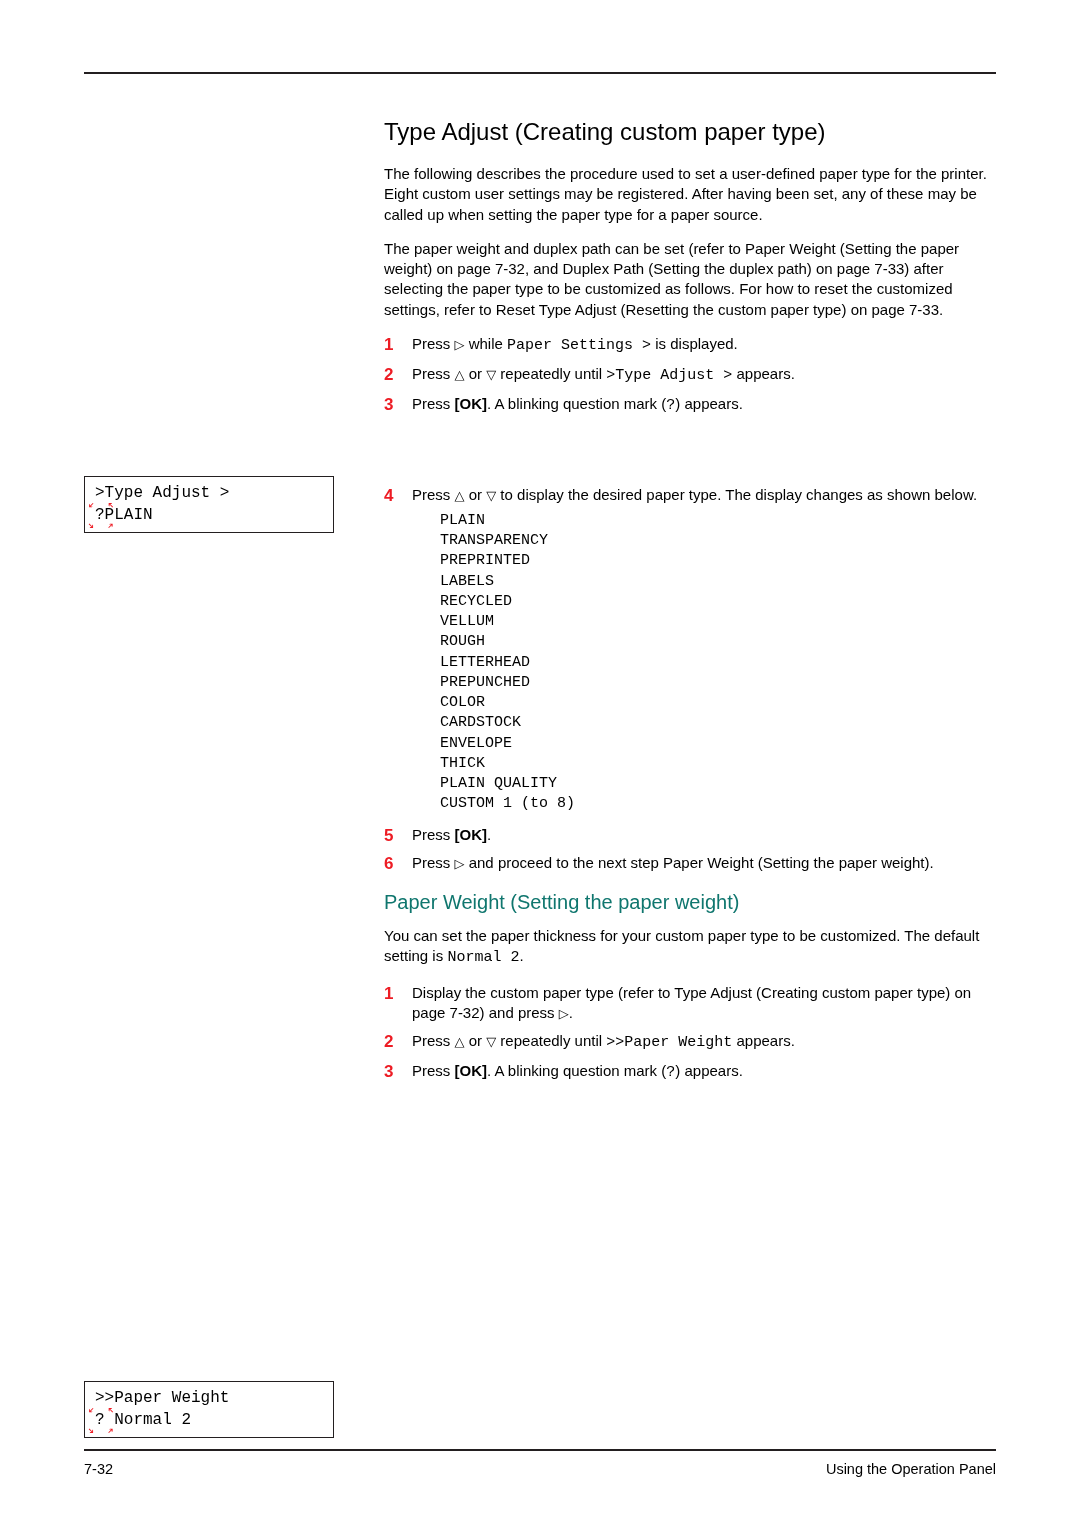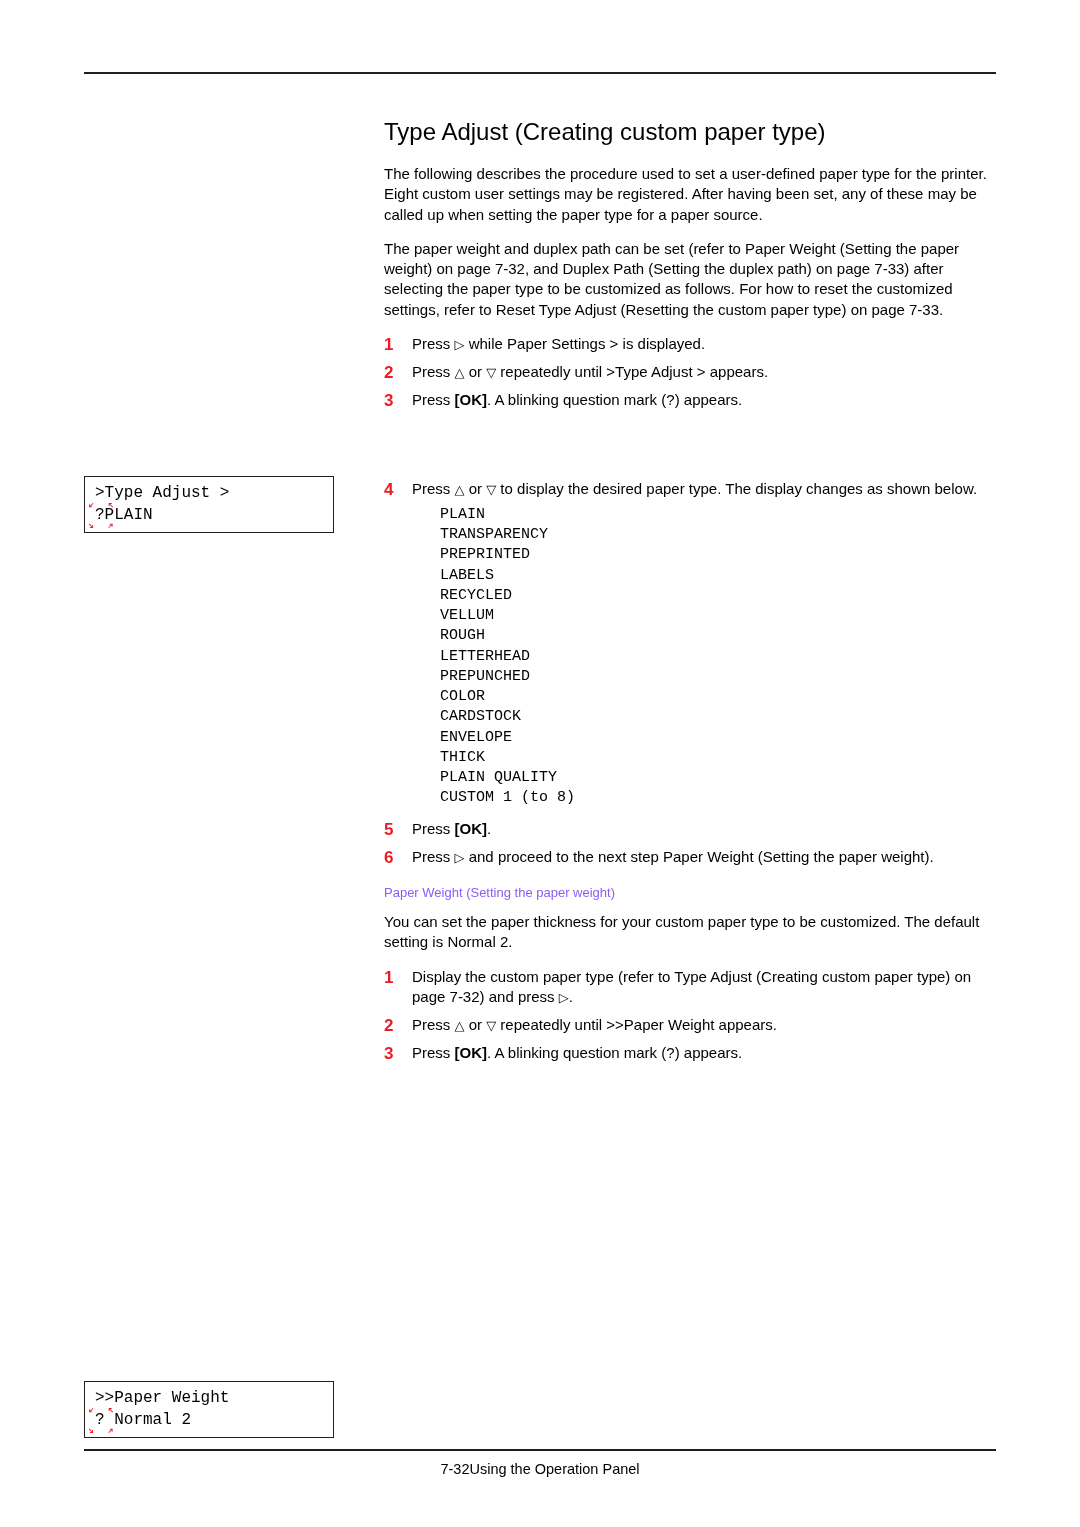--- a/index.html
+++ b/index.html
@@ -7,35 +7,35 @@
 .page{width:1080px;height:1527px;padding:72px 84px 50px 84px;display:flex;flex-direction:column}
 .rule{height:2px;background:#231f20;margin-bottom:44px}
 .content{flex:1;display:flex;gap:28px}
 .lcol{width:272px;flex:0 0 272px}
 .rcol{flex:1;padding-right:8px}
 h2{color:#000000;font-weight:400;font-size:24px;margin-bottom:18px}
 .para{font-size:15px;line-height:1.35;margin-bottom:14px}
 ol.steps{list-style:none;counter-reset:step}
 ol.steps>li{counter-increment:step;position:relative;padding-left:28px;font-size:15px;line-height:1.35;margin-bottom:8px}
 ol.steps>li::before{content:counter(step);position:absolute;left:0;top:0;color:#ed1c24;font-weight:700;font-size:17px}
-.mono{font-family:Liberation Sans, sans-serif;font-size:15px}
+.mono{font-family:Liberation Mono, monospace;font-size:15px}
 .glyph{font-family:Arial;font-size:13px;vertical-align:baseline}
 ul.types{list-style:none;padding-left:28px;margin:6px 0 10px 0;font-family:"Courier New",Courier,monospace;font-size:15px;line-height:1.35}
 ul.types li{margin:0}
-.h3{color:#8b5cf6;font-size:13px;font-weight:400;margin:18px 0 12px 0}
+.h3{color:#0f766e;font-size:20px;font-weight:400;margin:18px 0 12px 0}
 .lcd{width:250px;border:1px solid #231f20;font-family:"Courier New",Courier,monospace;font-size:16px;line-height:1.35;padding:6px 10px 6px 10px;position:relative;margin-top:0}
 .cursor-wrap{position:relative;display:inline-block}
 .arrow{position:absolute;font-size:11px;color:#ed1c24;font-weight:700;line-height:1}
 .ar-tl{left:-8px;top:-6px;transform:rotate(135deg)}
 .ar-tr{left:13px;top:-6px;transform:rotate(-135deg)}
 .ar-bl{left:-8px;bottom:-6px;transform:rotate(45deg)}
 .ar-br{left:13px;bottom:-6px;transform:rotate(-45deg)}
 .footer{display:flex;flex-direction:column;margin-top:auto}
 .frule{height:2px;background:#231f20;margin-bottom:10px}
-.fline{display:flex;justify-content:center;font-size:14.5px}
+.fline{display:flex;justify-content:space-between;font-size:14.5px}
 .lcdspacer1{height:358px}
 .lcdspacer2{height:848px}
 </style>
 </head>
 <body>
 
 <div class="page">
   <div class="rule"></div>
 
   <div class="content">

